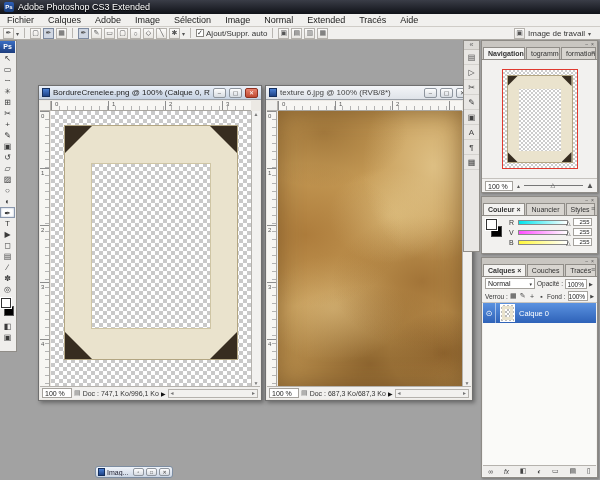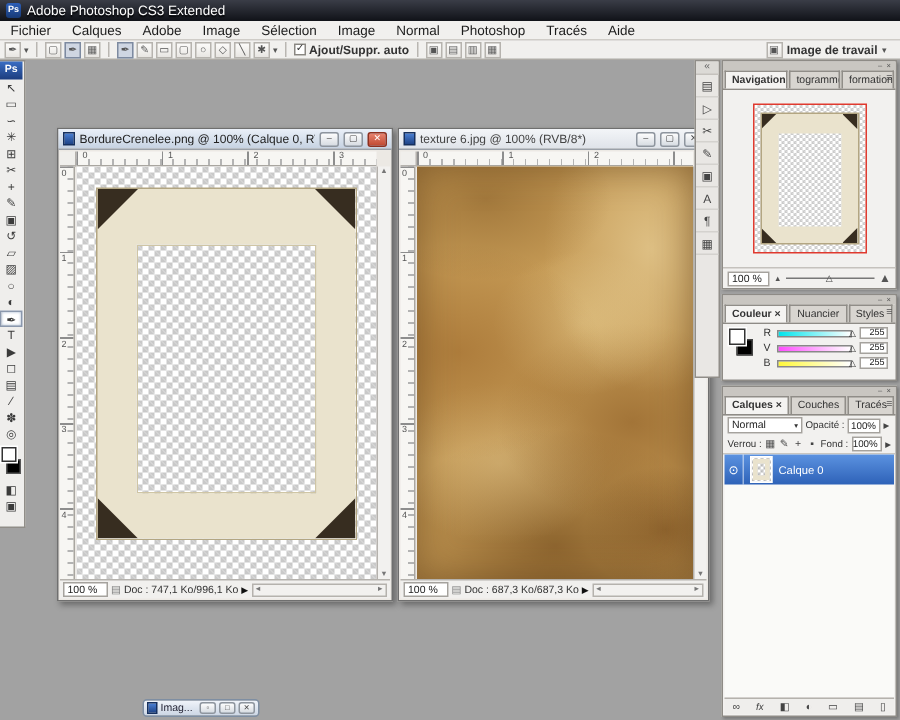--- a/index.html
+++ b/index.html
@@ -11,21 +11,21 @@
   .app-titlebar{left:0;top:0;width:600px;height:14px;background:linear-gradient(#3a3d47,#101218);display:flex;align-items:center;gap:4px;padding:0 4px;}
   .app-icon{width:10px;height:10px;background:linear-gradient(#2d5fb8,#173a76);color:#fff;font-size:6px;font-weight:bold;display:flex;align-items:center;justify-content:center;border-radius:2px;}
   .app-title{color:#fff;font-size:9px;text-shadow:0 1px 1px #000;text-align:center;}
   .menubar{left:0;top:14px;width:600px;height:13px;background:#f1f0ee;border-bottom:1px solid #cfccc7;display:flex;align-items:center;}
   .mi{padding:0 7px;font-size:9px;color:#1c1c1c;}
   .optionsbar{left:0;top:27px;width:600px;height:13px;background:#f1f0ee;border-bottom:1px solid #aeaba6;display:flex;align-items:center;gap:2px;padding:0 3px;}
   .ob-sep{width:1px;height:10px;background:#b9b6b1;margin:0 3px;}
   .ob-btn{min-width:11px;height:11px;border:1px solid #b6b3ae;background:linear-gradient(#fcfbfa,#e8e6e2);font-size:7px;color:#555;display:inline-flex;align-items:center;justify-content:center;padding:0 1px;}
   .ob-btn.pressed{background:#cfd6e2;border-color:#7d8aa0;}
   .ob-caret{font-size:6px;color:#555;}
-  .ob-label{font-size:8px;color:#333;font-weight:bold;}
+  .ob-label{font-size:8px;color:#333;}
   .ob-check{width:8px;height:8px;border:1px solid #8a8782;background:#fff;font-size:7px;line-height:6px;text-align:center;color:#333;}
   .ob-right{margin-left:auto;display:flex;align-items:center;gap:3px;padding-right:6px;}
 
   
   .toolbar{left:0;top:40px;width:17px;height:312px;background:#efeeec;border:1px solid #908d88;border-left:none;}
   .tb-logo{width:15px;height:12px;background:linear-gradient(#3a6ec4,#1d3d7e);color:#fff;font-size:7px;font-weight:bold;text-align:center;line-height:12px;}
   .tool{width:15px;height:11px;font-size:8px;line-height:11px;text-align:center;color:#3b3b3b;}
   .tool.sel{background:#fff;border:1px solid #8b98ad;box-shadow:inset 0 0 2px #9fb0c8;}
   .colors{position:relative;width:15px;height:24px;margin-top:2px;}
   .fg-swatch{position:absolute;left:1px;top:1px;width:10px;height:10px;background:#fff;border:1px solid #333;box-shadow:0 0 0 1px #fff;z-index:2;}
@@ -137,21 +137,21 @@
 </div>
 
 <div class="abs menubar">
   <span class="mi">Fichier</span>
   <span class="mi">Calques</span>
   <span class="mi">Adobe</span>
   <span class="mi">Image</span>
   <span class="mi">Sélection</span>
   <span class="mi">Image</span>
   <span class="mi">Normal</span>
-  <span class="mi">Photoshop</span>
+  <span class="mi">Extended</span>
   <span class="mi">Tracés</span>
   <span class="mi">Aide</span>
 </div>
 
 <div class="abs optionsbar">
   <span class="ob-btn">✒</span>
   <span class="ob-caret">▾</span>
   <span class="ob-sep"></span>
   <span class="ob-btn">▢</span>
   <span class="ob-btn pressed">✒</span>

